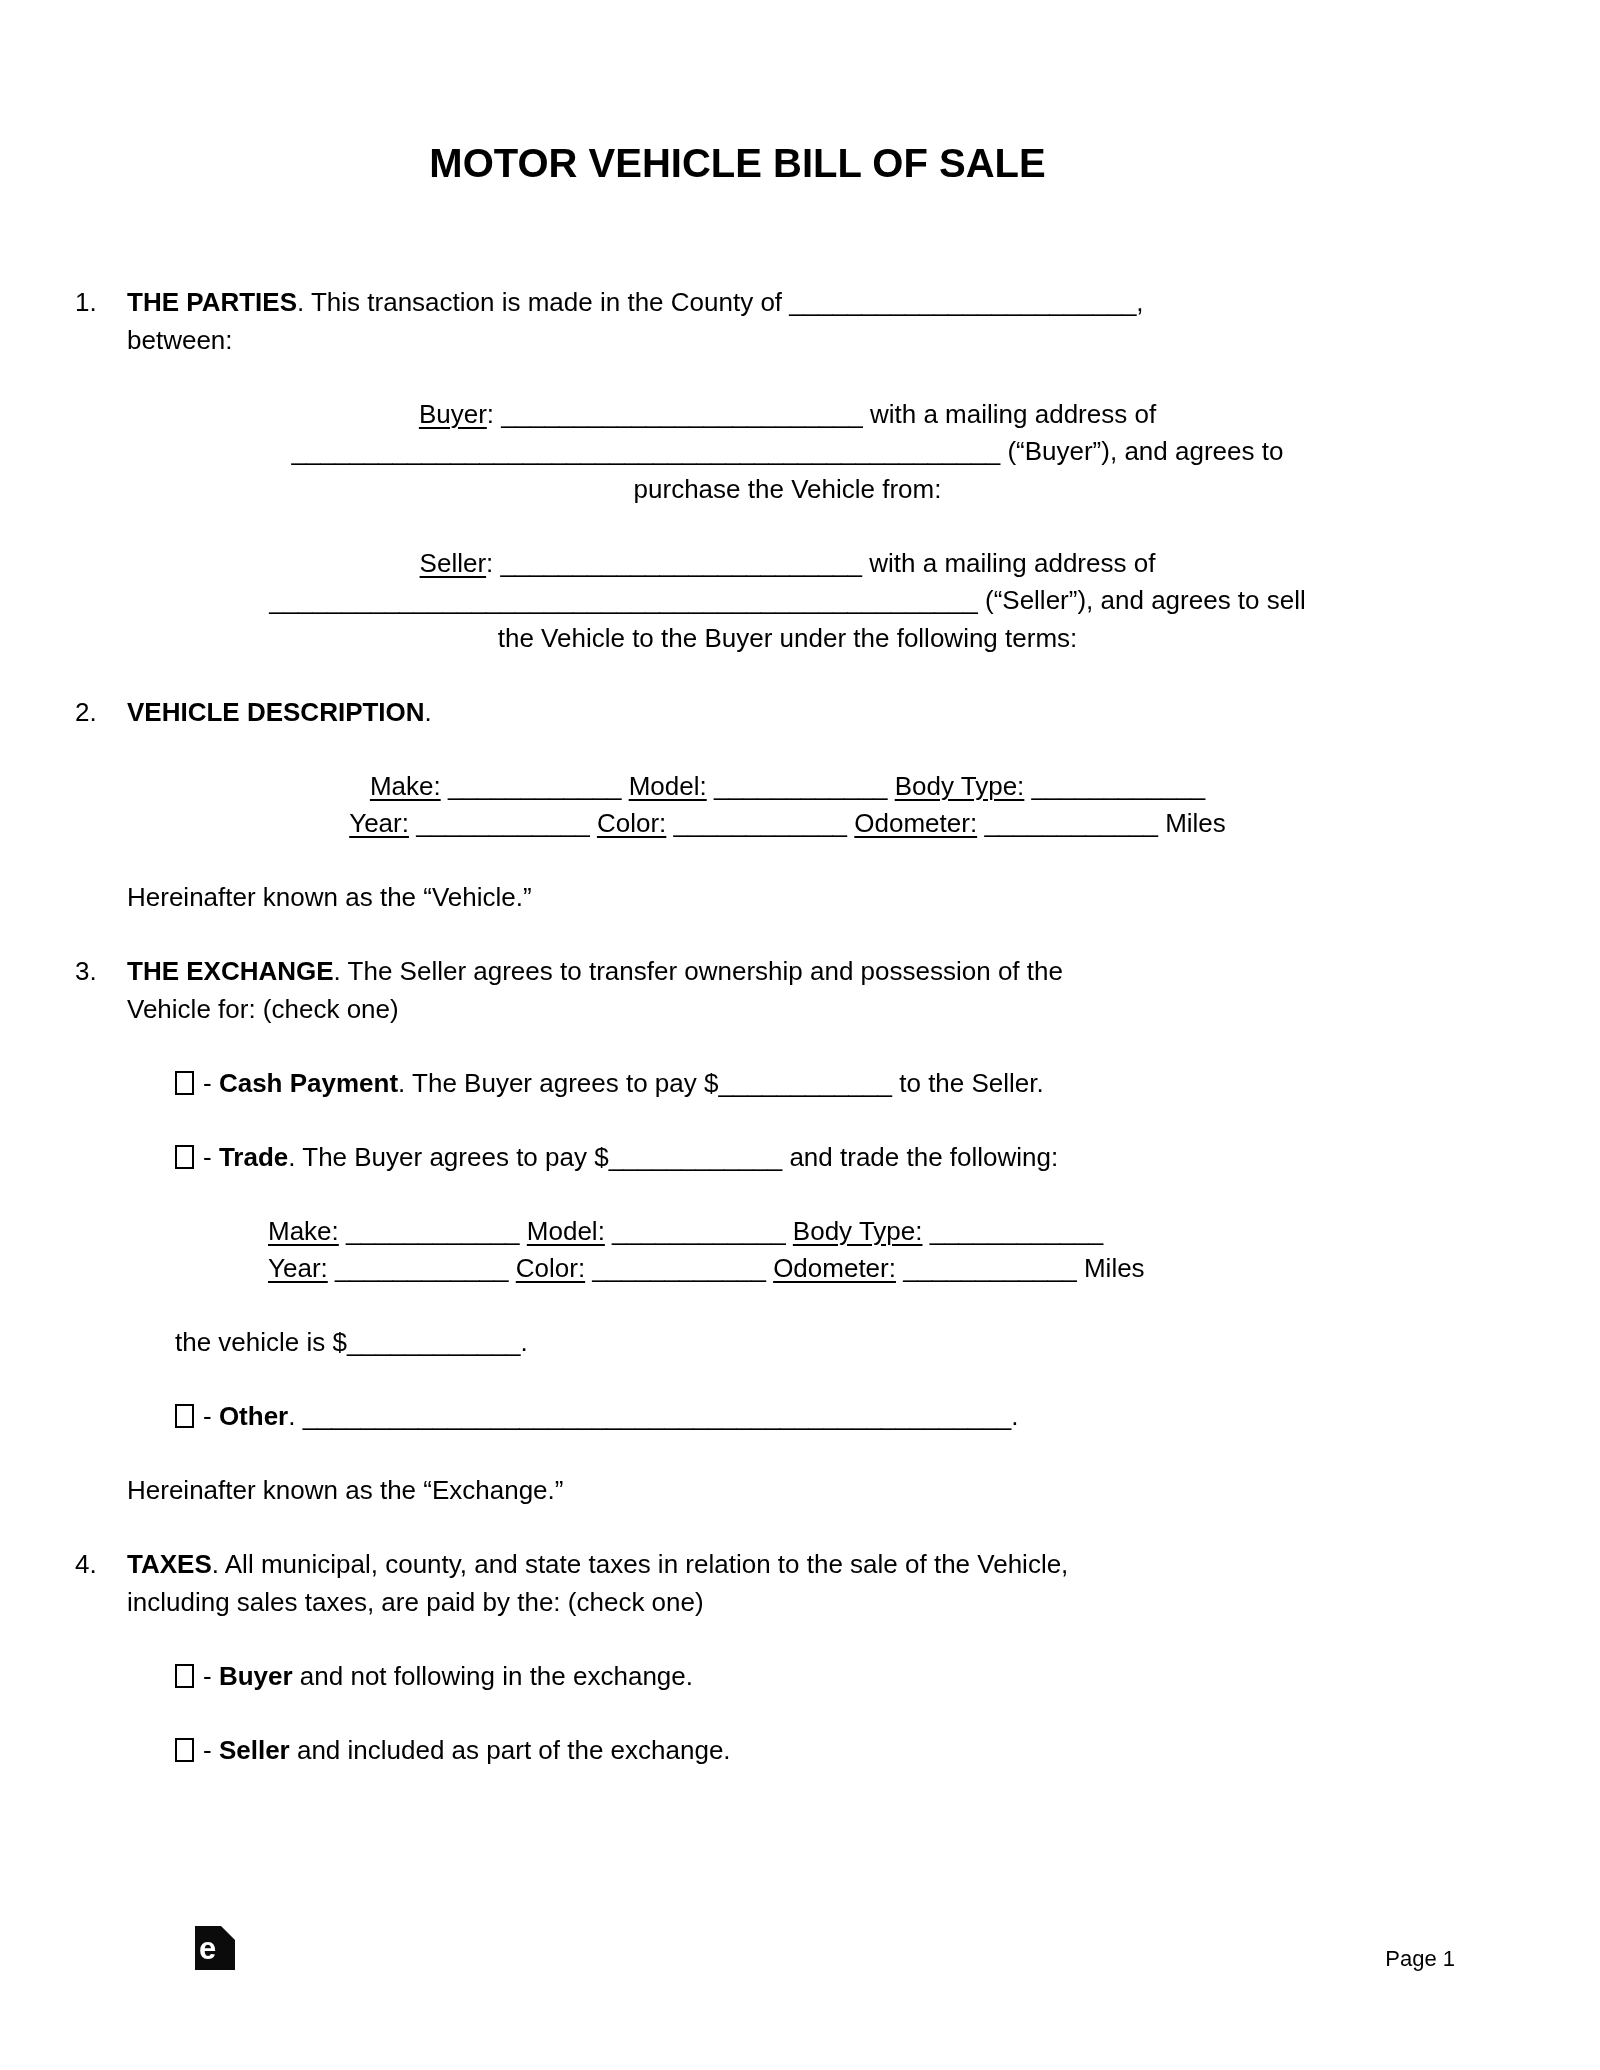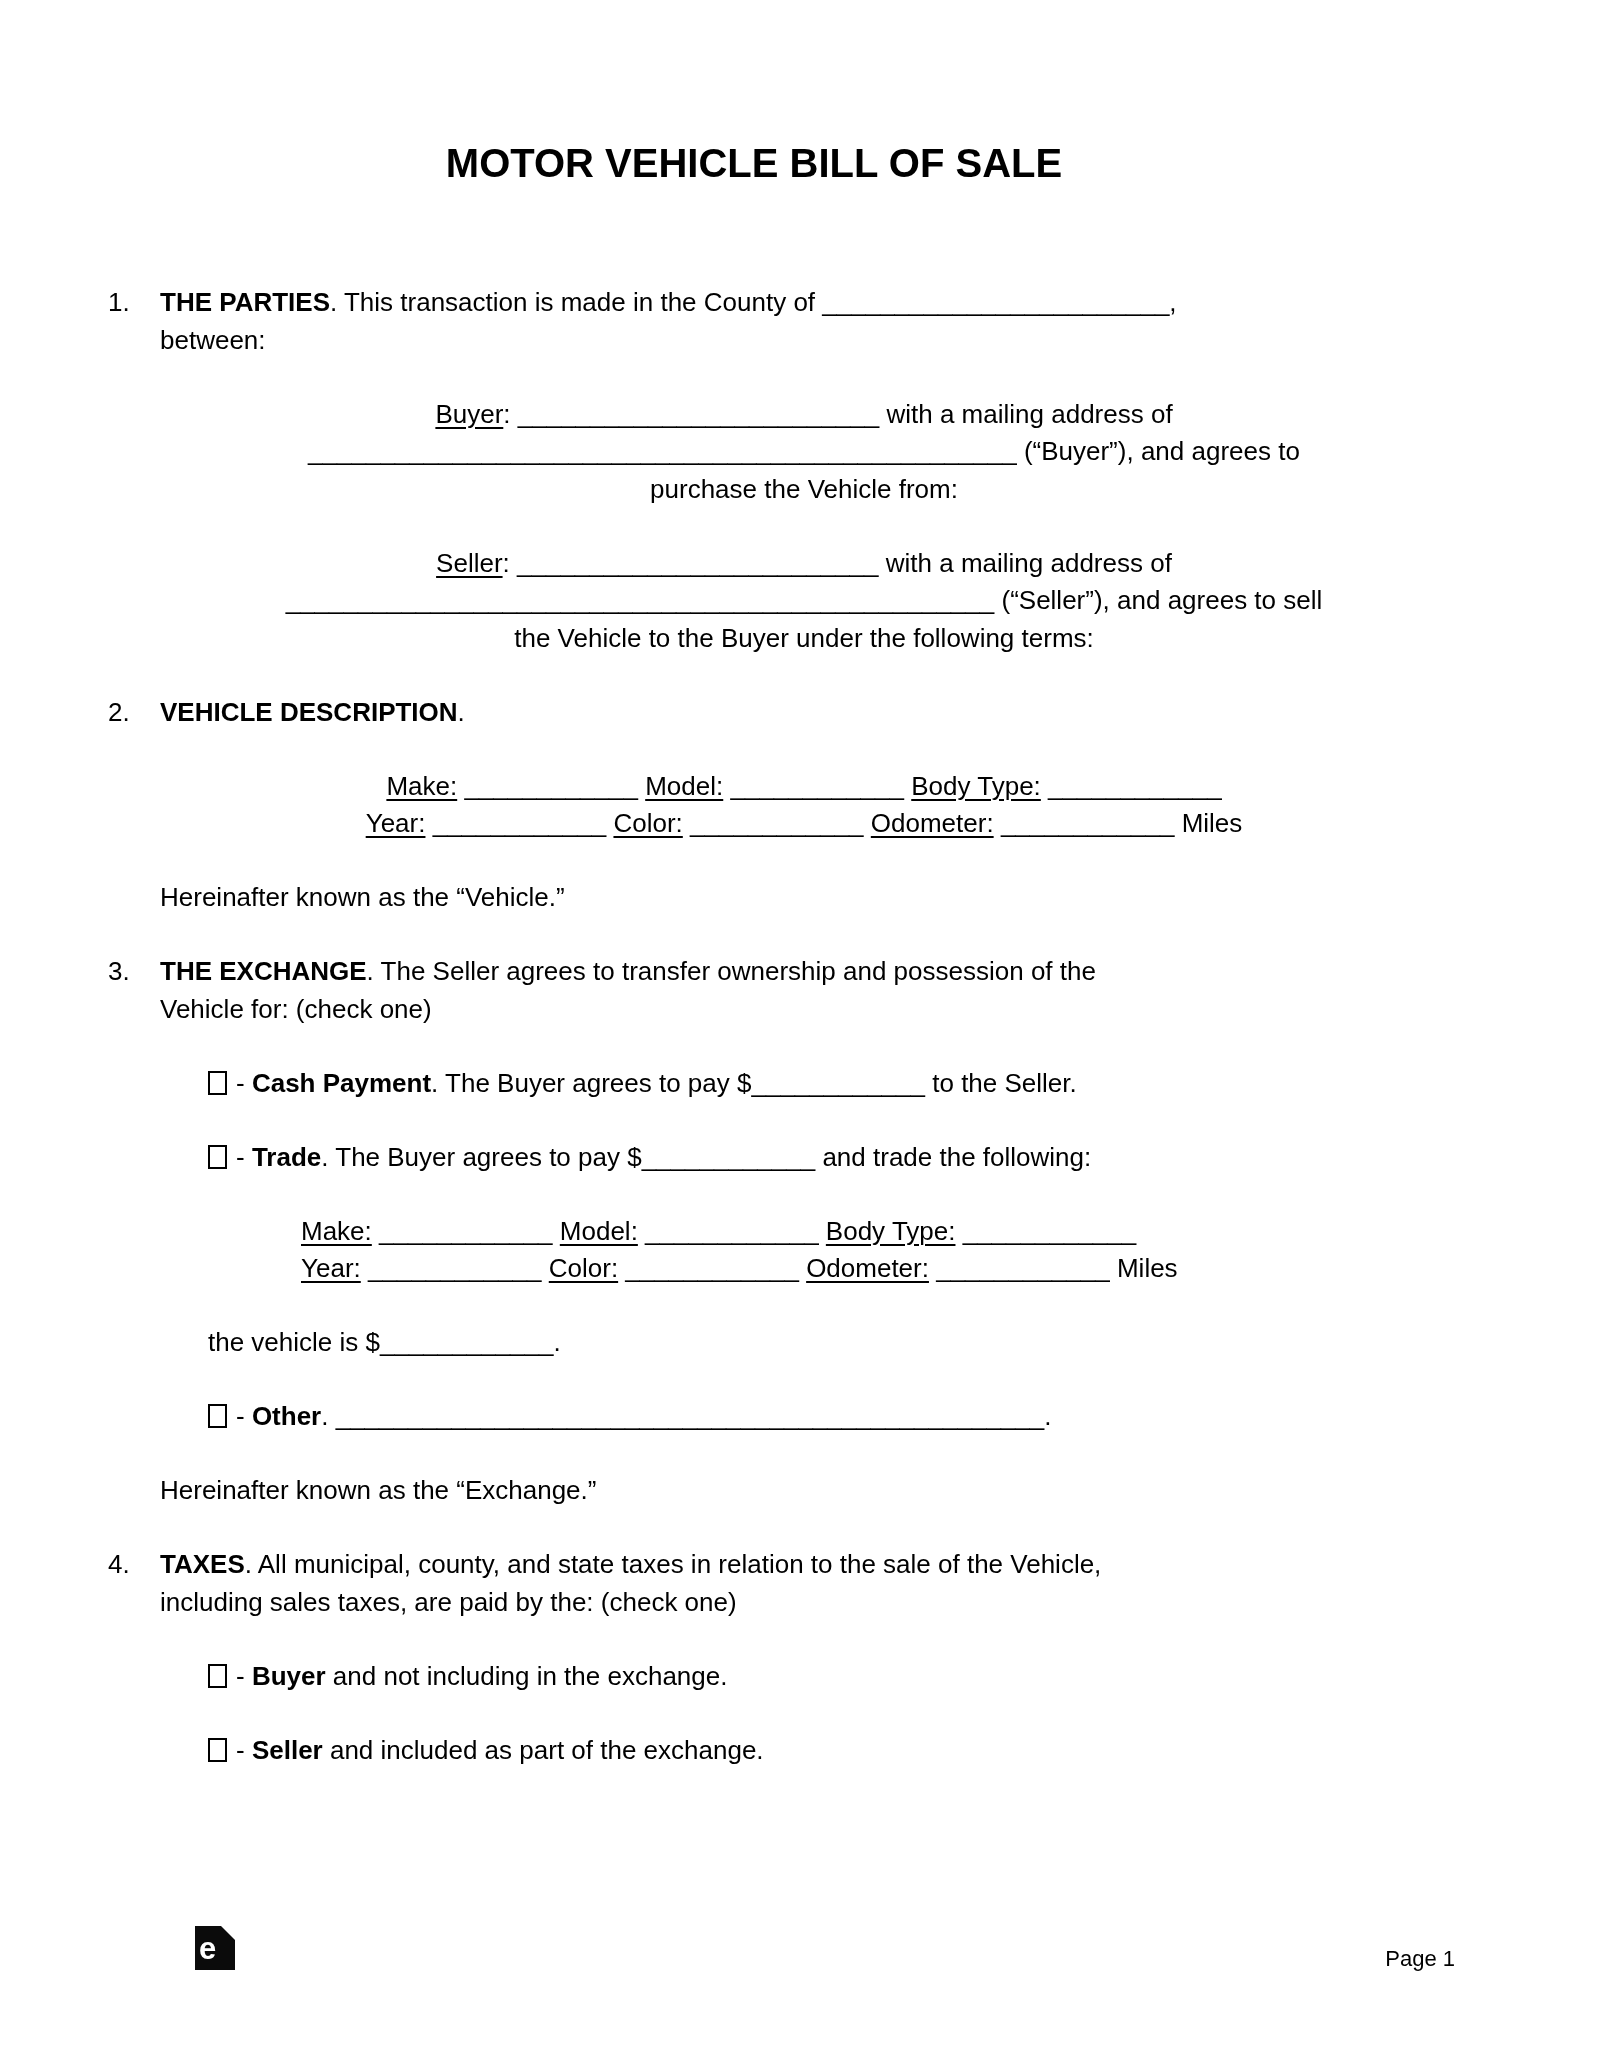--- a/index.html
+++ b/index.html
@@ -5,21 +5,21 @@
   html,body{margin:0;padding:0;background:#ffffff;}
   .page{
     position:relative;
     width:1600px;
     height:2070px;
     background:#ffffff;
     color:#000;
     font-family:"Liberation Sans","DejaVu Sans",sans-serif;
     font-size:26px;
     box-sizing:border-box;
-    padding:140px 200px 0 108px;
+    padding:140px 200px 0 75px;
     overflow:hidden;
   }
   h1.doc-title{
     font-size:40px;
     line-height:47px;
     font-weight:bold;
     text-align:center;
     margin:0 0 97px 0;
     letter-spacing:0px;
   }
@@ -124,21 +124,21 @@
       </div>
       <div class="block b-text">
         <div class="line"><span>Hereinafter known as the “Exchange.”</span></div>
       </div>
       <div class="block b-num">
         <span class="num">4.</span>
         <div class="line"><span class="bold">TAXES</span><span>. All municipal, county, and state taxes in relation to the sale of the Vehicle,</span></div>
         <div class="line"><span>including sales taxes, are paid by the: (check one)</span></div>
       </div>
       <div class="block b-check">
-        <div class="line"><span class="cbx"></span><span>- </span><span class="bold">Buyer</span><span> and not including in the exchange.</span></div>
+        <div class="line"><span class="cbx"></span><span>- </span><span class="bold">Buyer</span><span> and not following in the exchange.</span></div>
       </div>
       <div class="block b-check">
         <div class="line"><span class="cbx"></span><span>- </span><span class="bold">Seller</span><span> and included as part of the exchange.</span></div>
       </div>
     </div>
 
   <div class="footer">
     <div class="logo">
       <svg width="40" height="44" viewBox="0 0 40 44">
         <path d="M0 0 H26 L40 14 V44 H0 Z" fill="#0b0b0b"></path>

